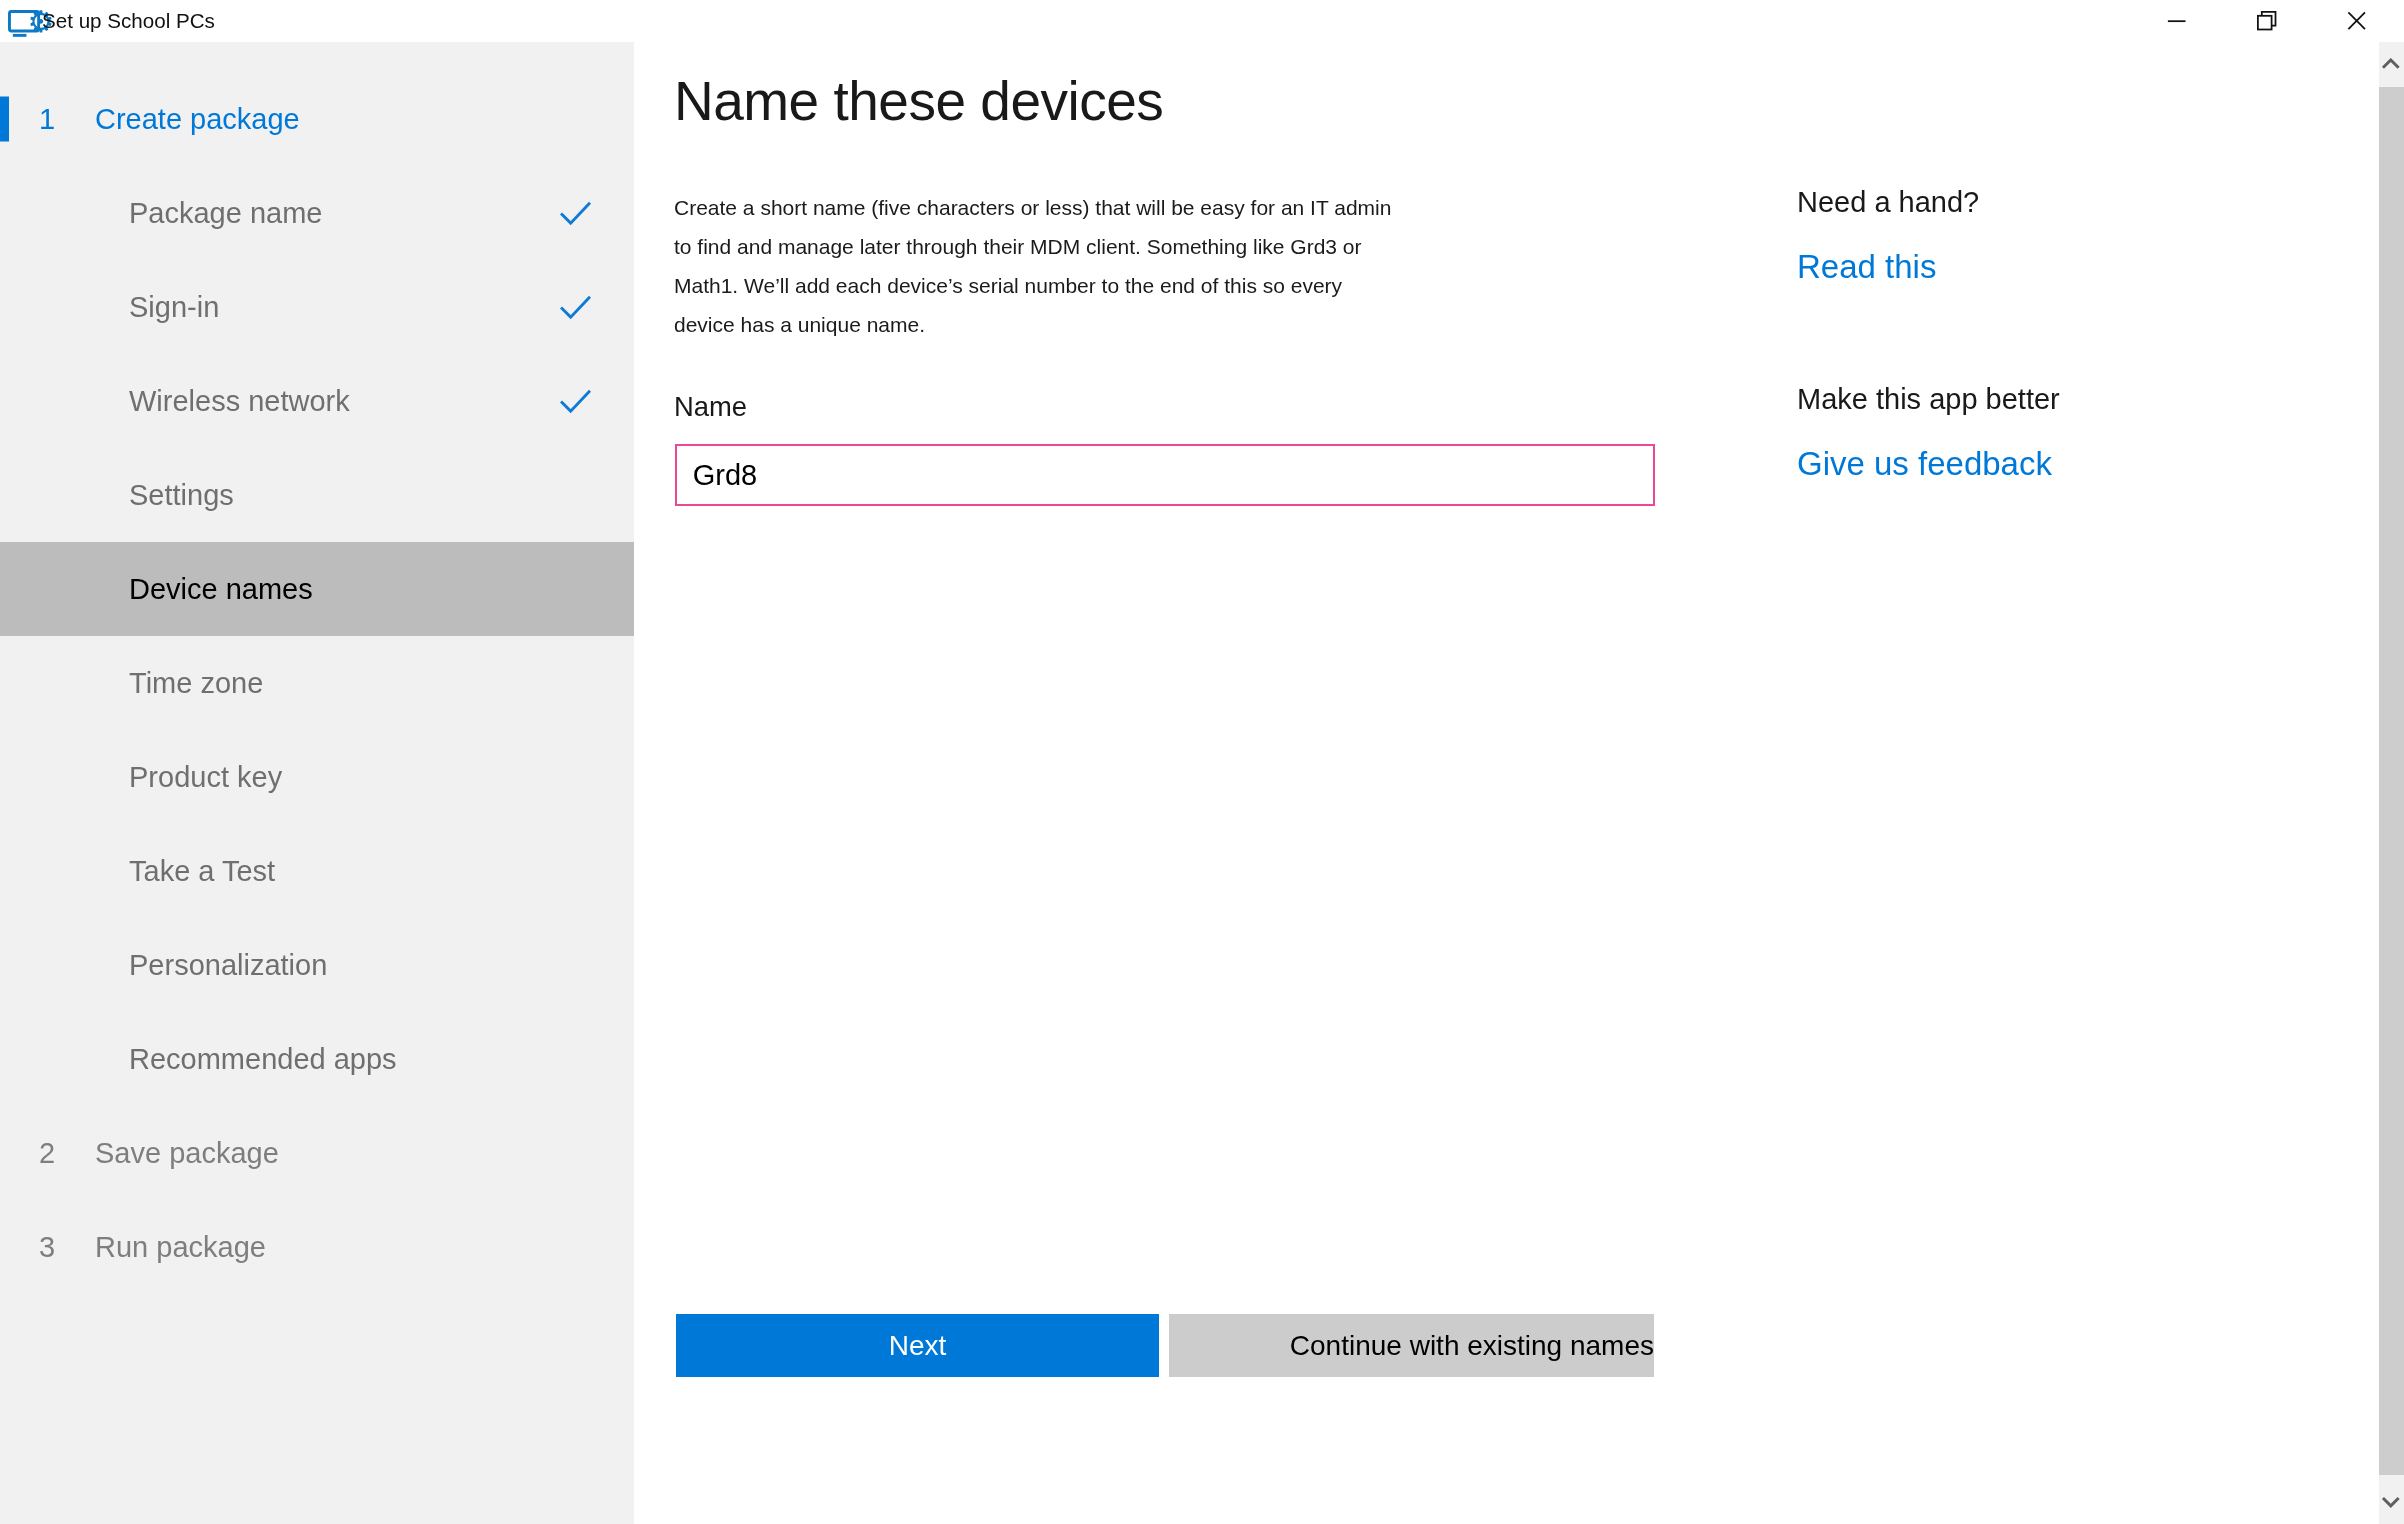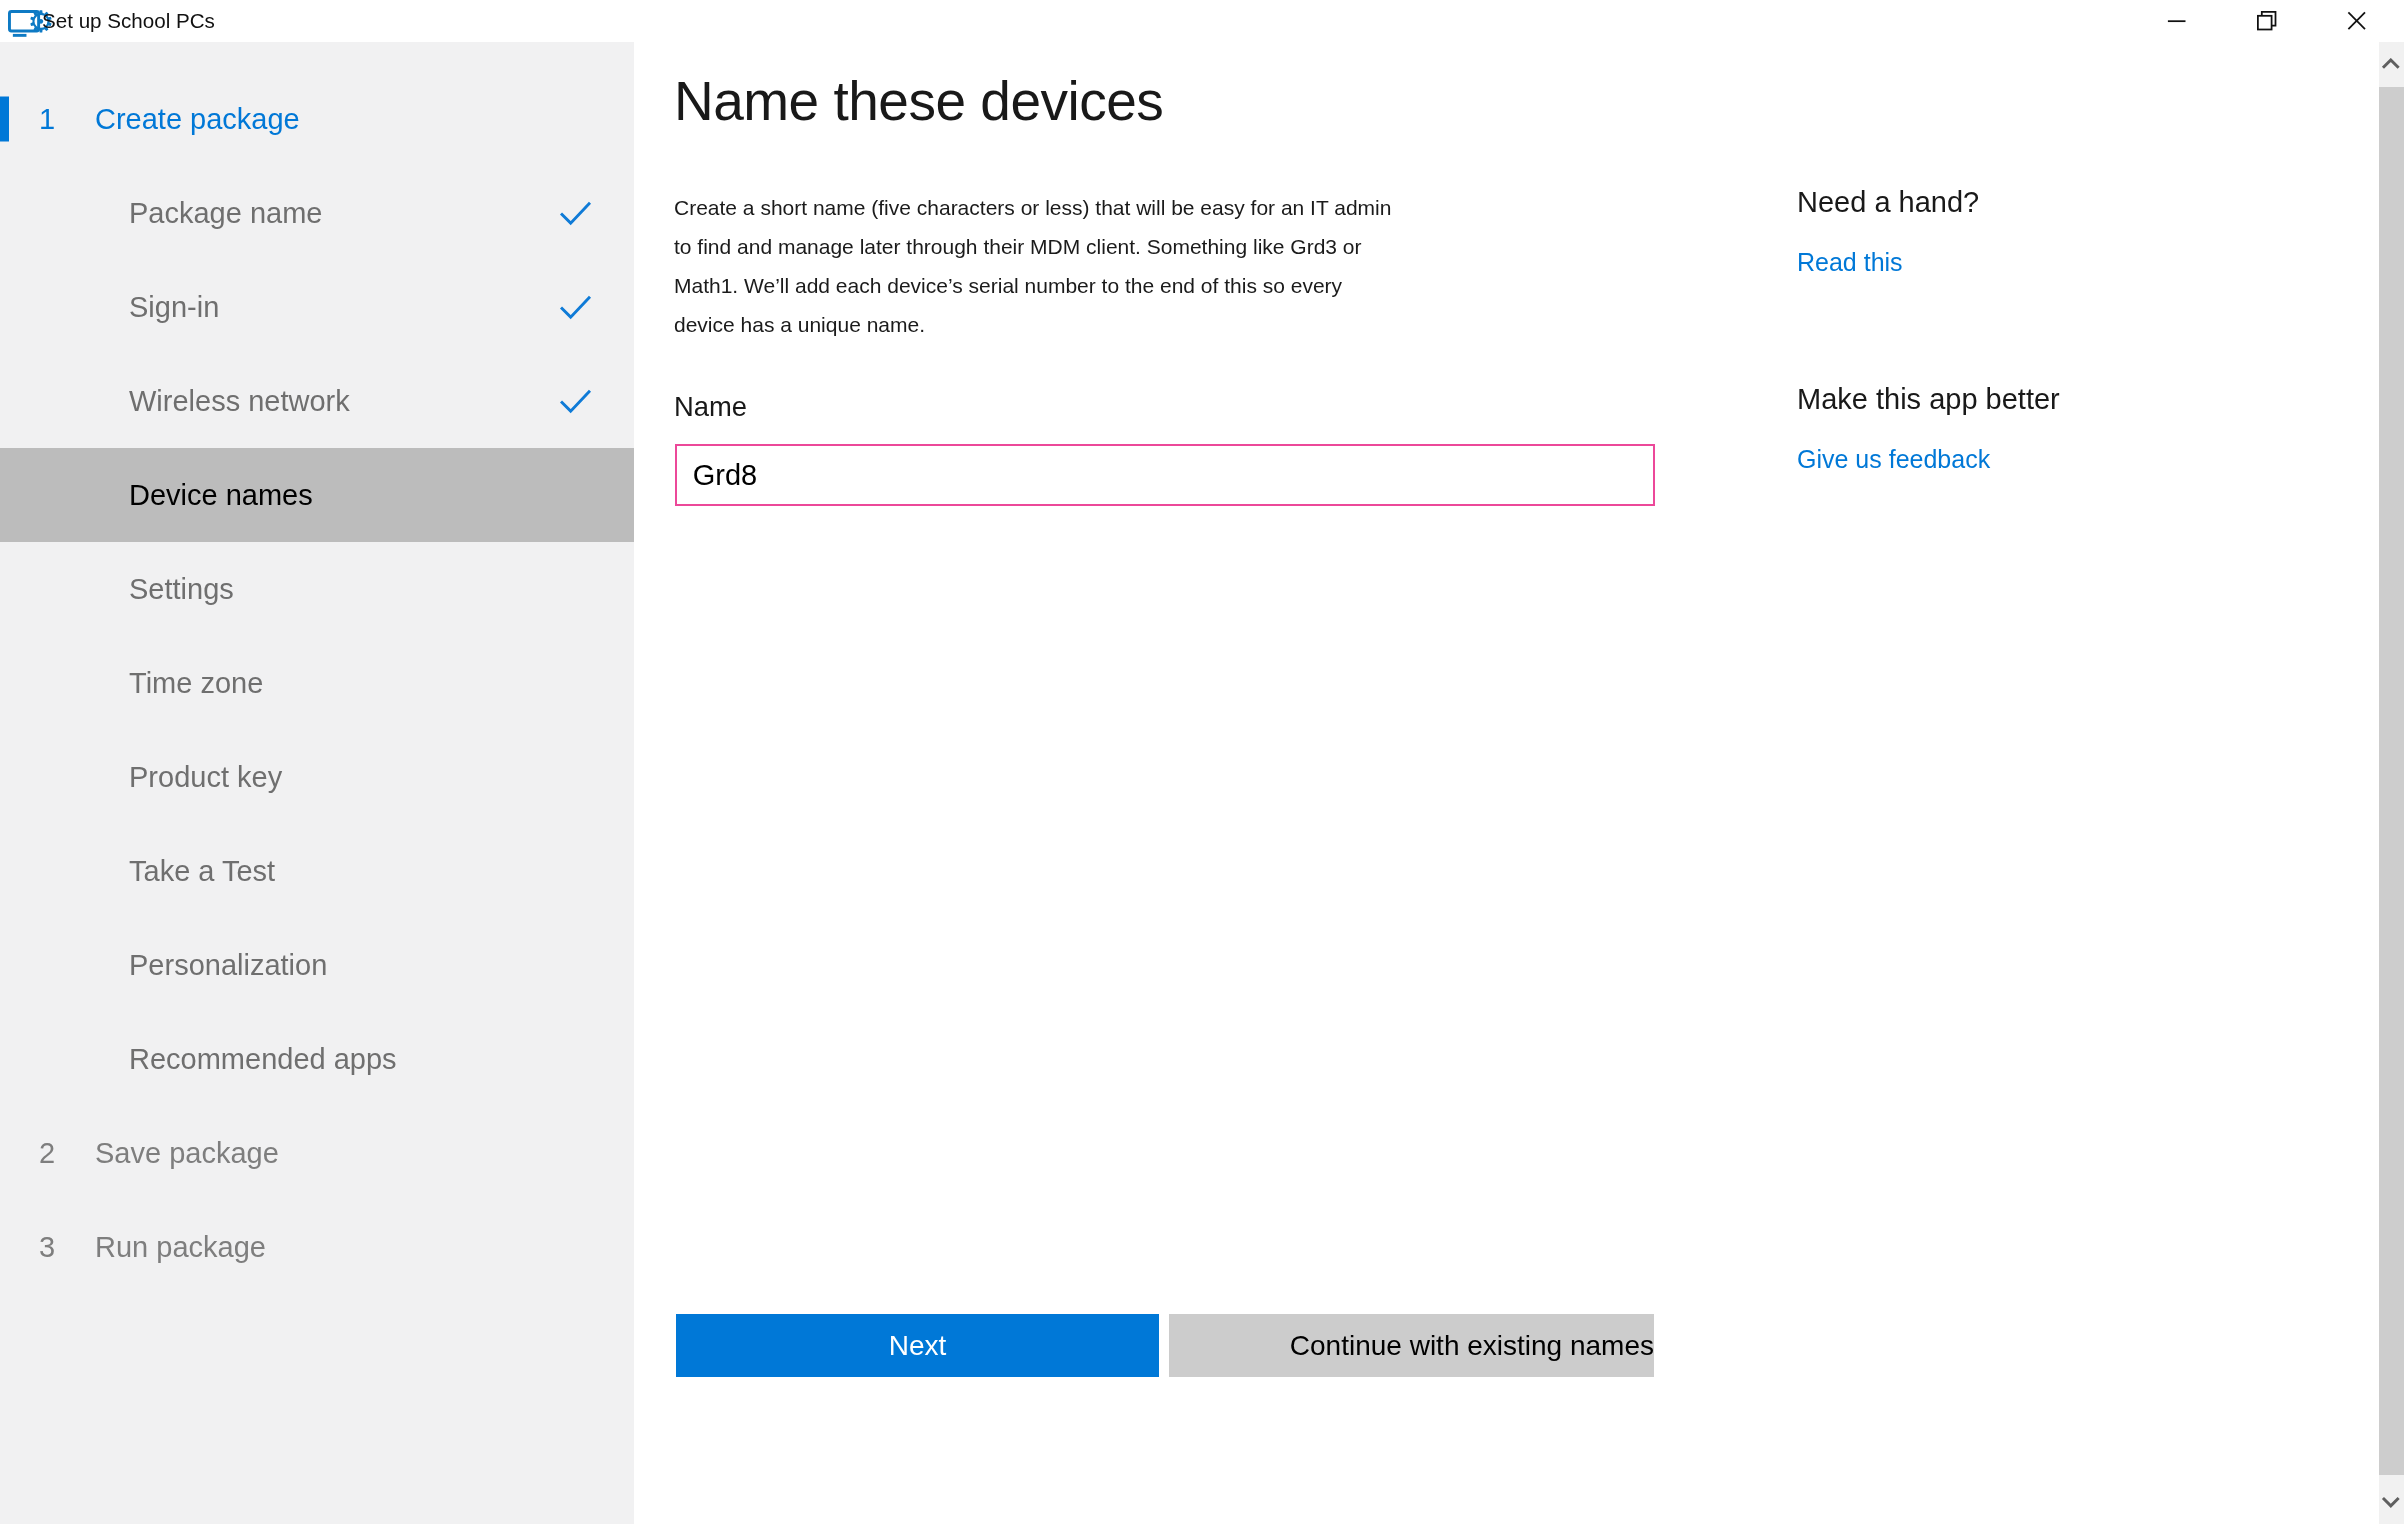--- a/index.html
+++ b/index.html
@@ -37,21 +37,21 @@
   .desc{position:absolute;left:674px;top:188px;width:1098px;margin:0;font-size:21px;line-height:39px;
     color:#1b1b1b;white-space:pre-line;}
   .field-label{position:absolute;left:674px;top:391px;font-size:27.4px;color:#191919;}
   .name-input{position:absolute;left:675px;top:444px;width:980px;height:62px;box-sizing:border-box;
     border:2px solid #ec4899;background:#fff;font-family:"Liberation Sans",sans-serif;
     font-size:29px;color:#000;padding:0 11.8px 0 15.7px;outline:none;}
   .btn{position:absolute;top:1314px;height:63px;line-height:63px;text-align:center;font-size:28px;cursor:pointer;}
   .btn-next{left:676px;width:483px;background:#0078d7;color:#ffffff;}
   .btn-continue{left:1169px;width:485px;background:#cccccc;color:#000000;text-align:right;}
   .help-h{position:absolute;left:1797px;font-size:29px;color:#191919;}
-  .help-link{position:absolute;left:1797px;font-size:25px;color:#0078d7;text-decoration:none;cursor:pointer;}
+  .help-link{position:absolute;left:1797px;font-size:33px;color:#0078d7;text-decoration:none;cursor:pointer;}
   .hand-h{top:186px;} .hand-l{top:248px;} .better-h{top:383px;text-align:center;} .better-l{top:445px;}
   
   .scrollbar{position:absolute;right:0;top:42px;bottom:0;width:25.5px;background:#f1f1f1;}
   .sb-btn{position:absolute;left:0;right:0;height:44px;display:flex;align-items:center;justify-content:center;cursor:pointer;}
   .sb-up{top:0;} .sb-down{bottom:0;}
   .sb-thumb{position:absolute;left:0;right:0;top:45px;bottom:49px;background:#cdcdcd;cursor:pointer;}
 </style>
 </head>
 <body>
 
@@ -108,25 +108,25 @@
     </span>
   </div>
   <div class="row sub">
     <span class="lbl">Wireless network</span>
     <span class="check">
       <svg width="35" height="28" viewBox="0 0 36 29">
           <polyline points="3,15 13,25 33,4" fill="none" stroke="#0f7bd7" stroke-width="3"></polyline>
         </svg>
     </span>
   </div>
+  <div class="row sub">
+    <span class="lbl">Settings</span>
+  </div>
   <div class="row sub selected">
     <span class="lbl">Device names</span>
-  </div>
-  <div class="row sub">
-    <span class="lbl">Settings</span>
   </div>
   <div class="row sub">
     <span class="lbl">Time zone</span>
   </div>
   <div class="row sub">
     <span class="lbl">Product key</span>
   </div>
   <div class="row sub">
     <span class="lbl">Take a Test</span>
   </div>

